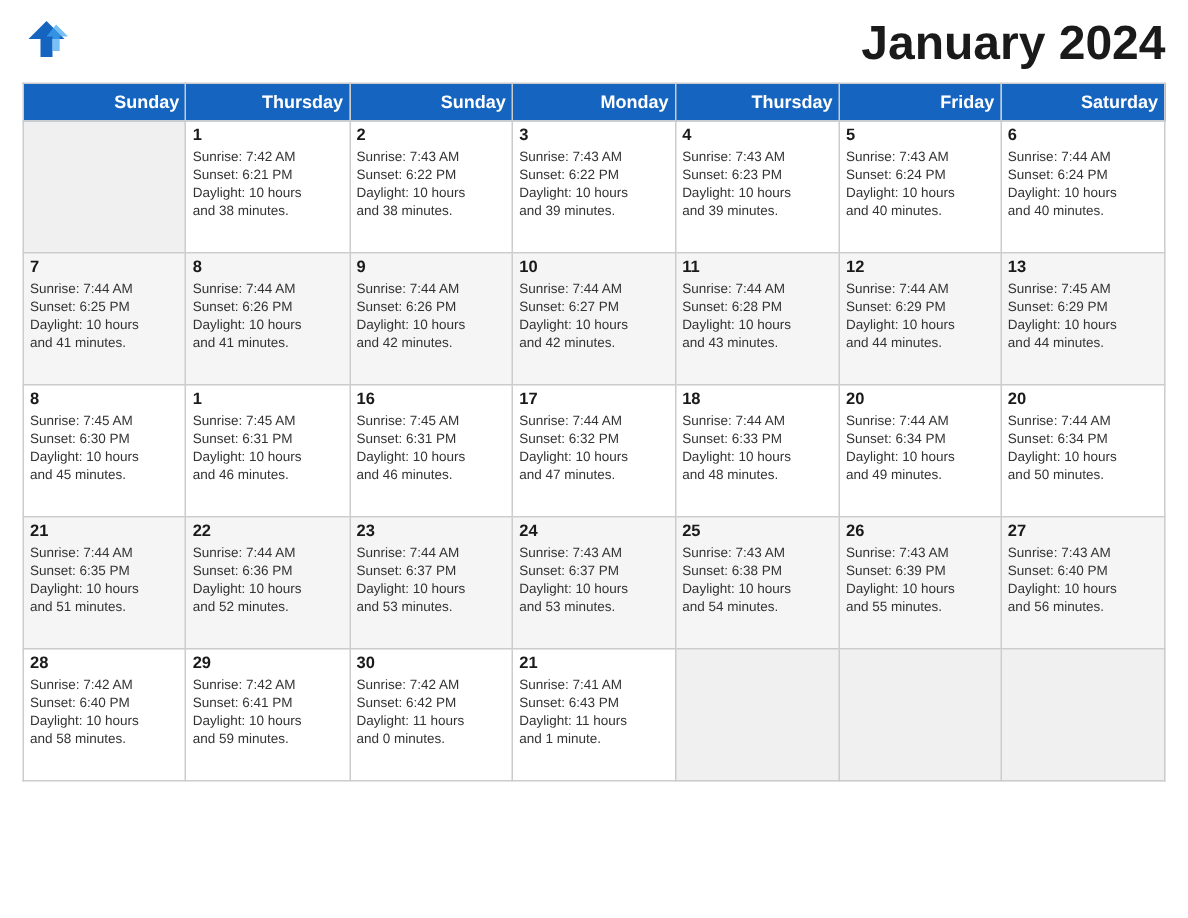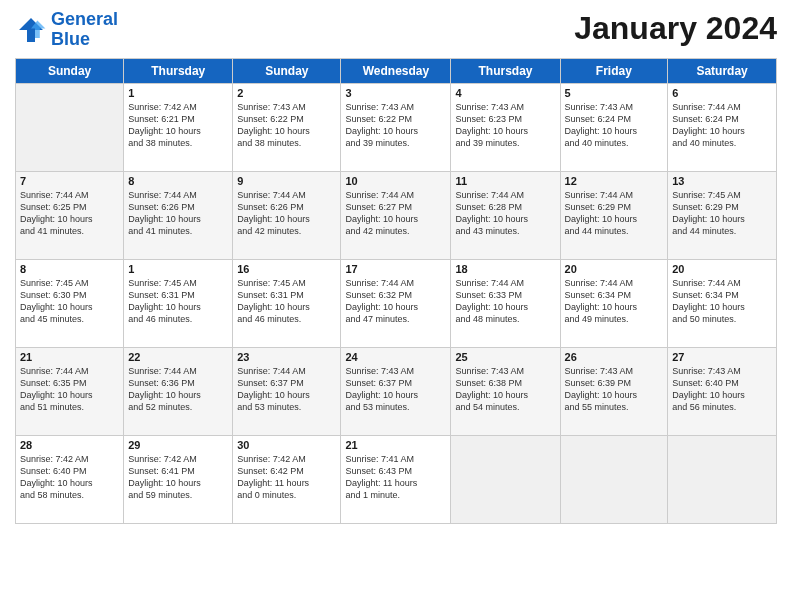--- a/index.html
+++ b/index.html
@@ -54,21 +54,21 @@
     }
     .calendar {
       width: 100%;
       border-collapse: collapse;
       font-size: 10px;
     }
     .calendar thead th {
       background: #1565c0;
       color: #fff;
       padding: 5px 4px;
-      text-align: center;
+      text-align: right;
       font-size: 12px;
       font-weight: bold;
       border: 1px solid #ccc;
     }
     .calendar tbody td {
       border: 1px solid #ccc;
       vertical-align: top;
       padding: 3px 4px;
       width: 113px;
       height: 88px;
@@ -101,37 +101,33 @@
 </head>
 <body>
 
 <div class="page">
   <div class="header">
     <div class="logo">
       <svg class="logo-icon" viewBox="0 0 40 40">
         <polygon points="20,5 35,20 25,20 25,35 15,35 15,20 5,20" fill="#1565c0"></polygon>
         <polygon points="28,8 38,18 31,18 31,30 25,30 25,18 20,18" fill="#42a5f5" opacity="0.7"></polygon>
       </svg>
-      <div class="logo-text">
-        <div><span>General</span></div>
-        <div><span style="color:#1565c0">Blue</span></div>
-      </div>
     </div>
     <div class="title-block">
       <h1>January 2024</h1>
     </div>
   </div>
 
   <table class="calendar">
     <thead>
       <tr>
       <th>Sunday</th>
           <th>Thursday</th>
           <th>Sunday</th>
-          <th>Wednesday</th>
+          <th>Monday</th>
           <th>Thursday</th>
           <th>Friday</th>
           <th>Saturday</th>
         </tr>
     </thead>
     <tbody id="calendar-body">
     <tr>
           <td class="empty-cell"></td>
           <td>
             <span class="day-num">1</span>

